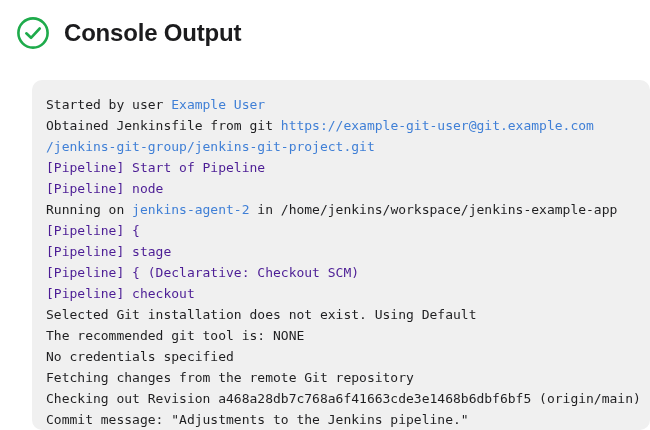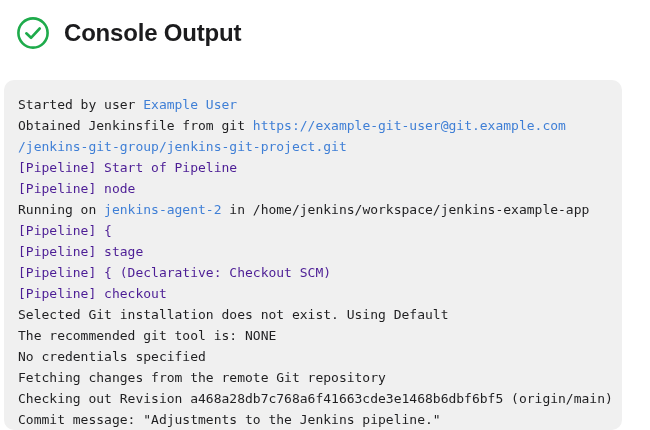--- a/index.html
+++ b/index.html
@@ -41,21 +41,21 @@
     font-weight: bold;
     color: #1b1b1d;
     letter-spacing: -0.2px;
     line-height: 1;
     white-space: nowrap;
   }
 
   
   .console-panel {
     position: absolute;
-    left: 4px;
+    left: 32px;
     top: 80px;
     width: 618px;
     height: 350px;
     background: #f0f0f0;
     border-radius: 10px;
     box-sizing: border-box;
     padding: 14px 0 0 14px;
     overflow: hidden;
   }
   .console-output {

